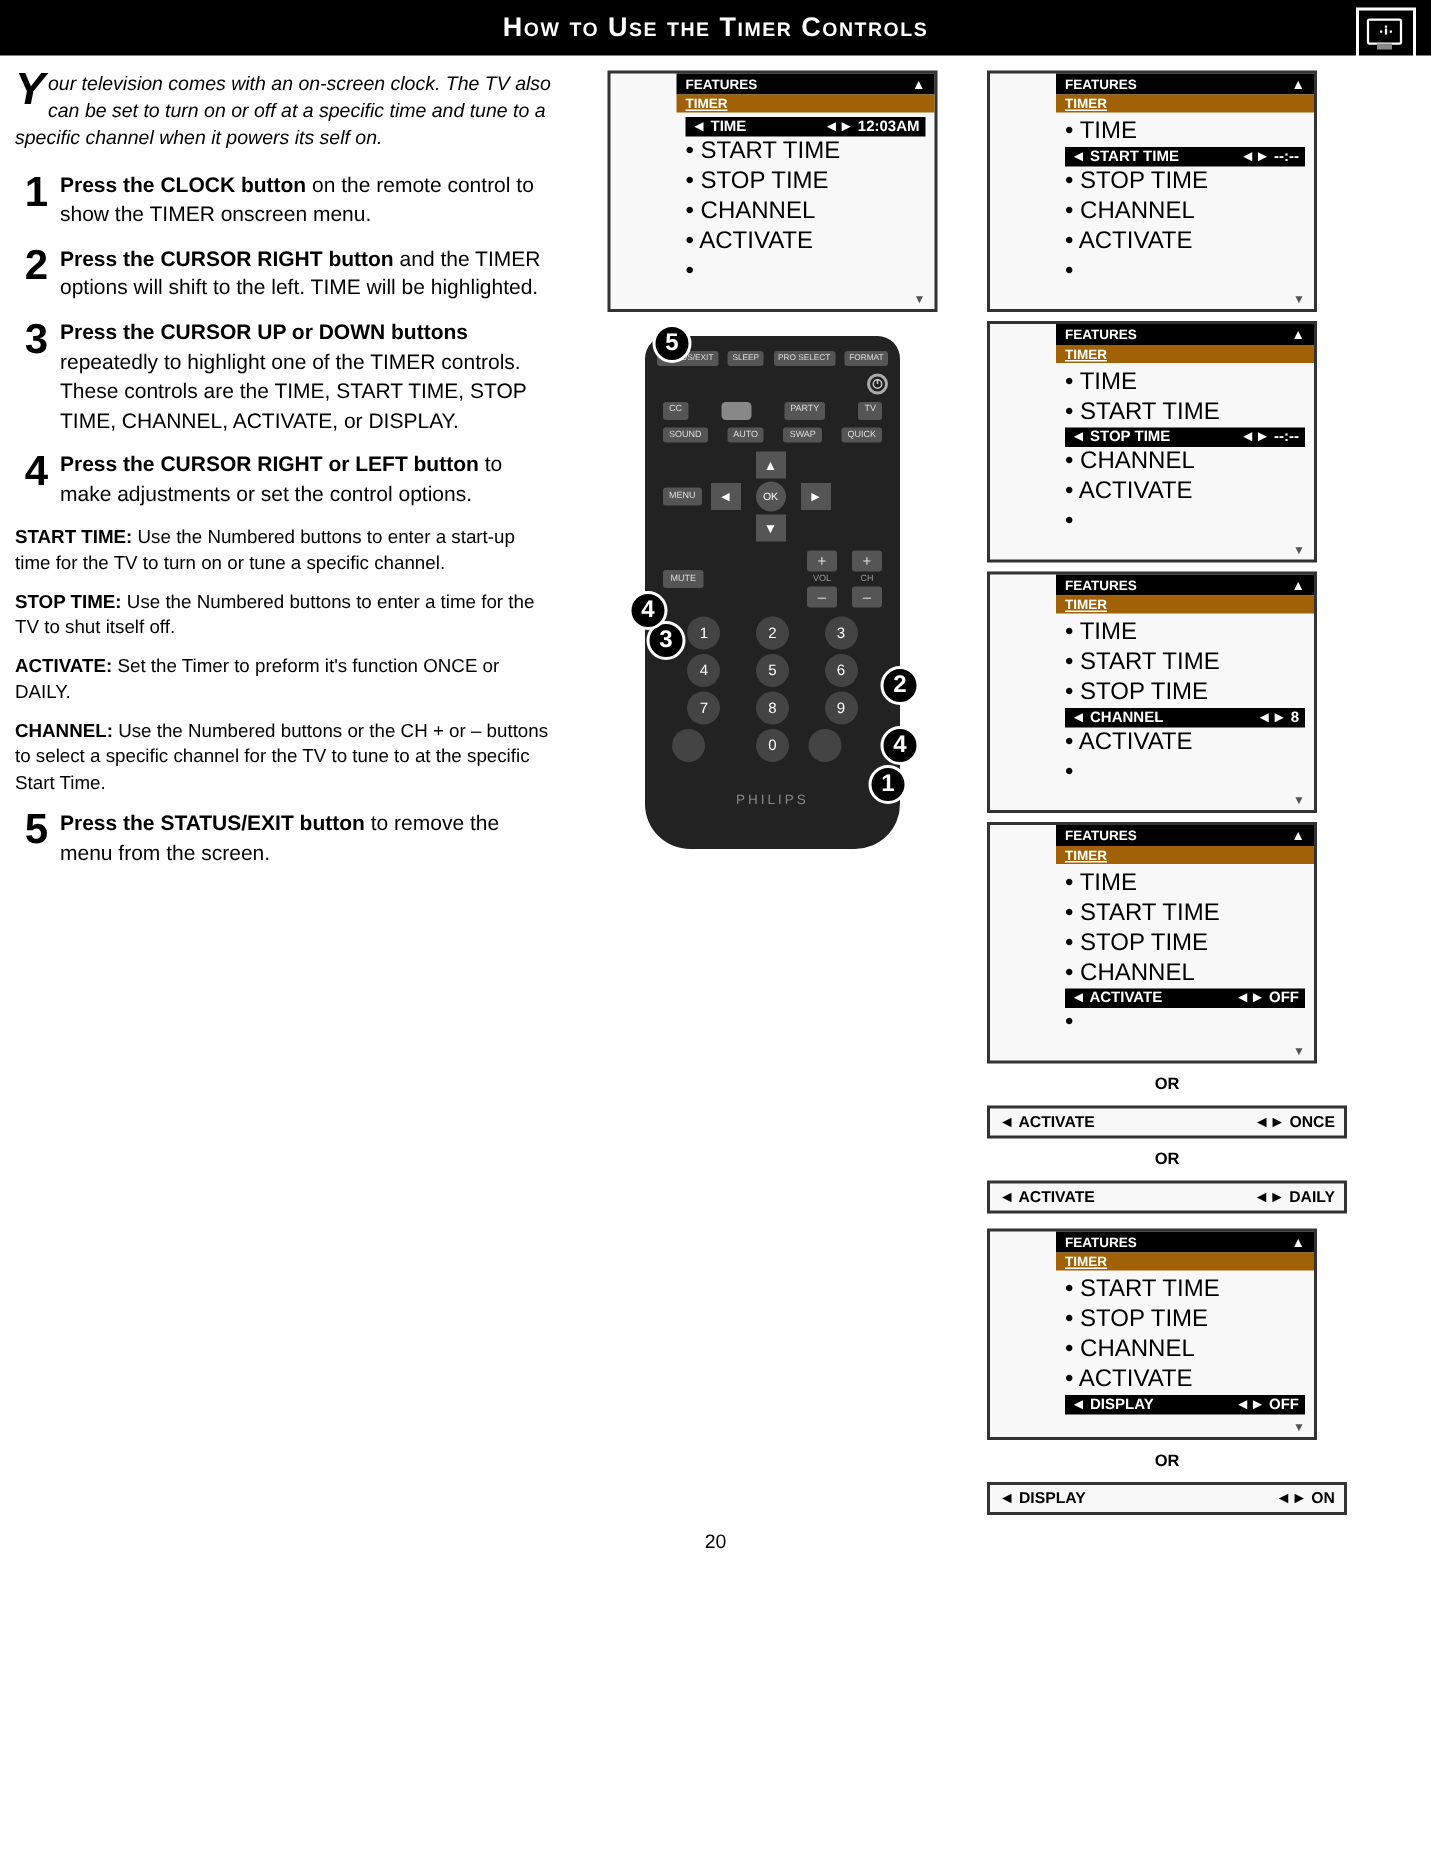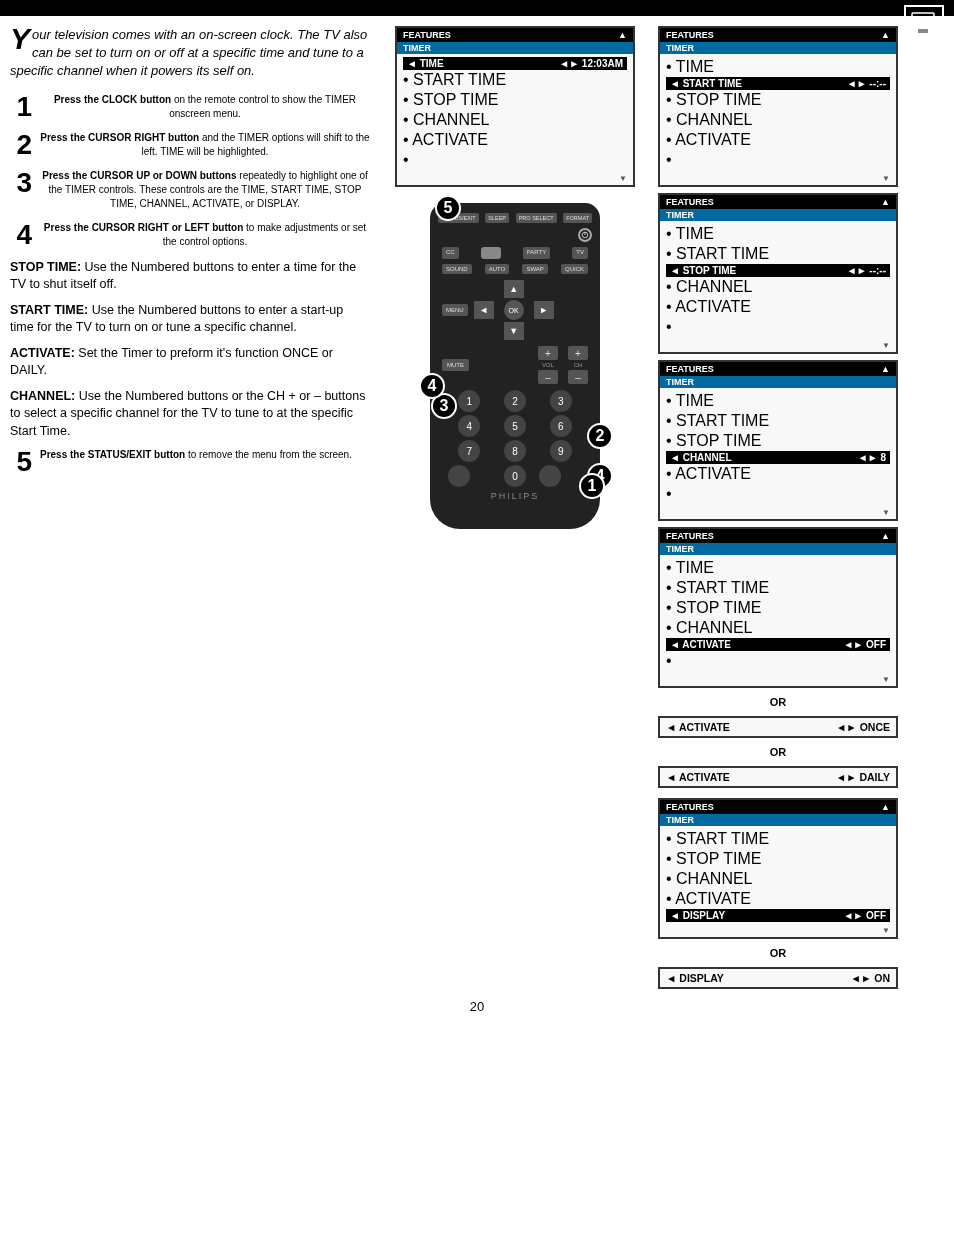--- a/index.html
+++ b/index.html
@@ -76,23 +76,22 @@
       align-items: flex-start;
     }
     .step-number {
       font-size: 28px;
       font-weight: bold;
       line-height: 1;
       min-width: 22px;
       text-align: right;
     }
     .step-text {
-      font-size: 10px;
+      font-size: 14px;
       line-height: 1.4;
-      text-align: center;
     }
     .step-text strong { font-weight: bold; }
 
     .section-desc { margin-bottom: 8px; font-size: 12.5px; line-height: 1.4; }
     .section-desc strong { font-weight: bold; }
 
     
     .center-col {
       width: 270px;
       flex-shrink: 0;
@@ -150,21 +149,21 @@
       justify-content: center;
       color: #fff;
       font-size: 10px;
     }
 
     .philips-logo {
       text-align: center;
       color: #888;
       font-size: 9px;
       letter-spacing: 2px;
-      margin-top: 4px;
+      margin-top: 20px;
       margin-bottom: 8px;
     }
 
     
     .step-overlay {
       position: absolute;
       width: 22px;
       height: 22px;
       border-radius: 50%;
       background: #000;
@@ -183,37 +182,39 @@
       display: flex;
       flex-direction: column;
       gap: 6px;
       padding-left: 8px;
     }
 
     .tv-screen {
       border: 2px solid #333;
       background: #f8f8f8;
       font-size: 10.5px;
-      width: 240px;
+      width: 220px;
+      padding-left: 44px;
     }
     .tv-screen-header {
       background: #000;
       color: #fff;
       display: flex;
       justify-content: space-between;
       padding: 2px 6px;
       font-size: 9px;
       font-weight: bold;
     }
     .tv-screen-subheader {
-      background: #0369a1;
+      background: #a16207;
       color: #fff;
       padding: 1px 6px;
       font-size: 9px;
       font-weight: bold;
+      text-decoration: underline;
     }
     .tv-screen-body { padding: 3px 6px; }
     .tv-item {
       display: flex;
       align-items: center;
       gap: 4px;
       padding: 1px 0;
       font-size: 16px;
     }
     .tv-item-highlighted {
@@ -262,20 +263,21 @@
     
     .remote-wrapper {
       position: relative;
       width: 200px;
     }
   </style>
 </head>
 <body>
 
 <div class="page-header">
+  <h1>How to Use the Timer Controls</h1>
   <div class="header-icon">
     <svg viewBox="0 0 28 28" fill="none" xmlns="http://www.w3.org/2000/svg">
       <rect x="2" y="4" width="22" height="16" rx="1" stroke="#fff" stroke-width="1.5" fill="none"></rect>
       <rect x="8" y="20" width="10" height="4" fill="#888"></rect>
       <line x1="14" y1="10" x2="14" y2="14" stroke="#fff" stroke-width="1.5"></line>
       <line x1="14" y1="8" x2="14" y2="9.5" stroke="#fff" stroke-width="1.5"></line>
       <line x1="10" y1="12" x2="11.5" y2="12" stroke="#fff" stroke-width="1.5"></line>
       <line x1="16.5" y1="12" x2="18" y2="12" stroke="#fff" stroke-width="1.5"></line>
     </svg>
   </div>
@@ -304,27 +306,27 @@
       <div class="step-text"><strong>Press the CURSOR UP or DOWN buttons</strong><span> repeatedly to highlight one of the TIMER controls. These controls are the TIME, START TIME, STOP TIME, CHANNEL, ACTIVATE, or DISPLAY.</span></div>
     </div>
 
     <div class="step-item">
       <div class="step-number">4</div>
       <div class="step-text"><strong>Press the CURSOR RIGHT or LEFT button</strong><span> to make adjustments or set the control options.</span></div>
     </div>
 
 
     <div class="section-desc">
+      <strong>START TIME:</strong>
+      <span>Use the Numbered buttons to enter a start-up time for the TV to turn on or tune a specific channel.</span>
+    </div>
+
+    <div class="section-desc">
       <strong>STOP TIME:</strong>
       <span>Use the Numbered buttons to enter a time for the TV to shut itself off.</span>
-    </div>
-
-    <div class="section-desc">
-      <strong>START TIME:</strong>
-      <span>Use the Numbered buttons to enter a start-up time for the TV to turn on or tune a specific channel.</span>
     </div>
 
     <div class="section-desc">
       <strong>ACTIVATE:</strong>
       <span>Set the Timer to preform it's function ONCE or DAILY.</span>
     </div>
 
     <div class="section-desc">
       <strong>CHANNEL:</strong>
       <span>Use the Numbered buttons or the CH + or – buttons to select a specific channel for the TV to tune to at the specific Start Time.</span>

